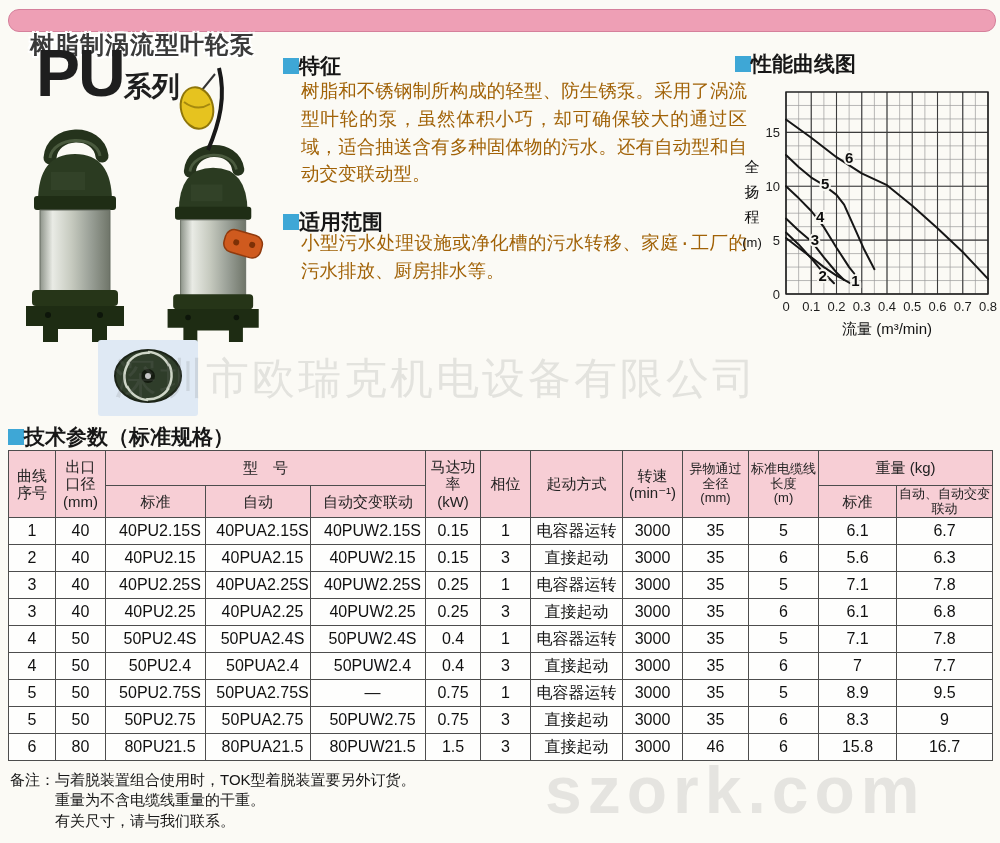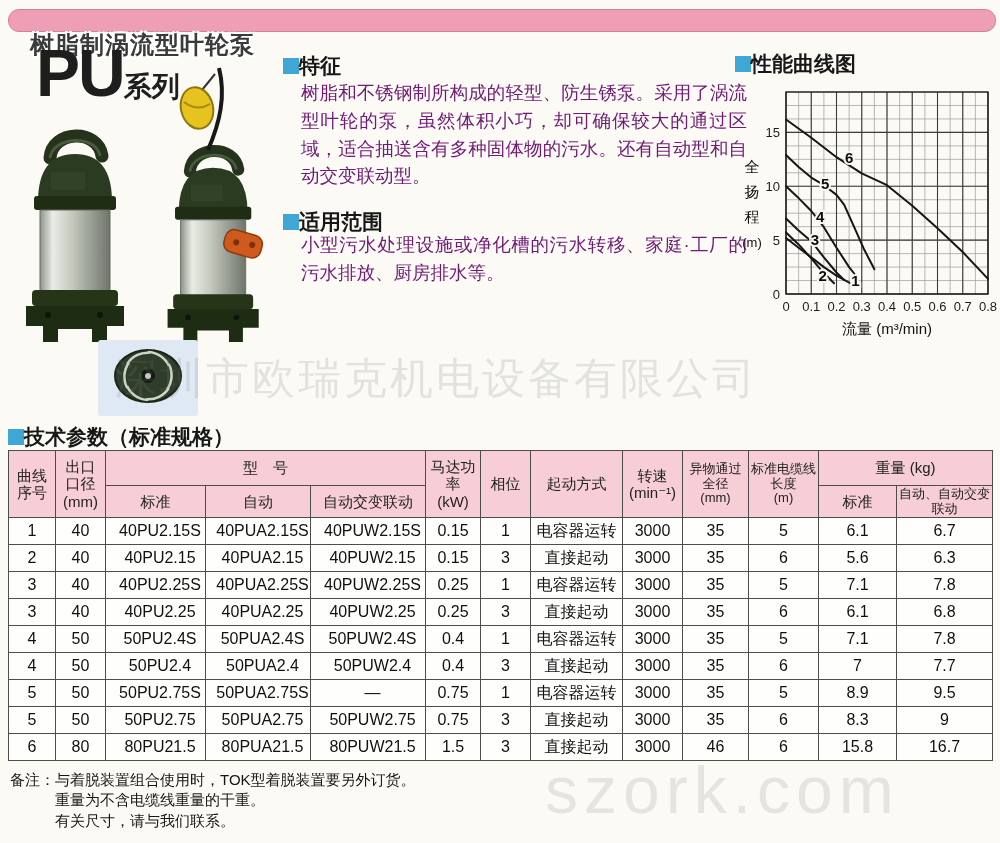--- a/index.html
+++ b/index.html
@@ -16,34 +16,34 @@
   
   .series{position:absolute;left:36px;top:40px;white-space:nowrap;text-align:center;}
   .series .pu{font-size:66px;font-weight:bold;color:#1e1e1e;letter-spacing:-2px;line-height:1;}
   .series .suffix{font-size:28px;font-weight:bold;color:#1e1e1e;}
 
   
   .sec-head{position:absolute;display:flex;align-items:center;}
   .bullet{width:16px;height:16px;background:#3ea7d6;display:inline-block;flex:0 0 16px;}
   .sec-head .txt{font-size:21px;font-weight:bold;color:#171717;white-space:nowrap;}
 
-  .body-text{position:absolute;font-size:18.5px;line-height:1.5;color:#701a75;text-align:justify;}
+  .body-text{position:absolute;font-size:18.5px;line-height:1.5;color:#a16207;text-align:justify;font-family:Liberation Mono, monospace;}
 
   
   .chart-wrap{position:absolute;left:736px;top:84px;width:262px;height:254px;}
   .tick{font:13px "Liberation Sans","DejaVu Sans",sans-serif;fill:#1d1d1d;}
   .clabel{font:bold 15px "Liberation Sans","DejaVu Sans",sans-serif;fill:#0d0d0d;
           stroke:#f7f6f0;stroke-width:4px;paint-order:stroke;}
   .alabel{font:15px "Liberation Sans","DejaVu Sans",sans-serif;fill:#111;}
   .alabel-sm{font:13px "Liberation Sans","DejaVu Sans",sans-serif;fill:#111;}
 
   
   .wm-center{position:absolute;left:114px;top:350px;font-size:43px;font-weight:normal;
              color:rgba(120,120,120,0.18);letter-spacing:3px;white-space:nowrap;pointer-events:none;z-index:5;}
-  .wm-bottom{position:absolute;left:545px;top:752px;font-size:66px;font-weight:normal;
+  .wm-bottom{position:absolute;left:545px;top:752px;font-size:66px;font-weight:bold;
              color:rgba(120,120,120,0.16);letter-spacing:6px;white-space:nowrap;pointer-events:none;z-index:5;}
 
   
   .spec-table{position:absolute;left:8px;top:450px;width:984px;border-collapse:collapse;
               table-layout:fixed;background:#fefefd;color:#111;padding-left:16px;}
   .spec-table th,.spec-table td{border:1px solid #4d4d4d;text-align:center;padding:0;line-height:1.15;overflow:hidden;}
   .spec-table thead th{background:#f7ced5;font-weight:normal;font-size:15px;white-space:pre-line;color:#222;}
   .spec-table thead th.h-sm{font-size:13px;}
   .spec-table thead tr:first-child{height:35px;}
   .spec-table thead tr:last-child{height:32px;}

